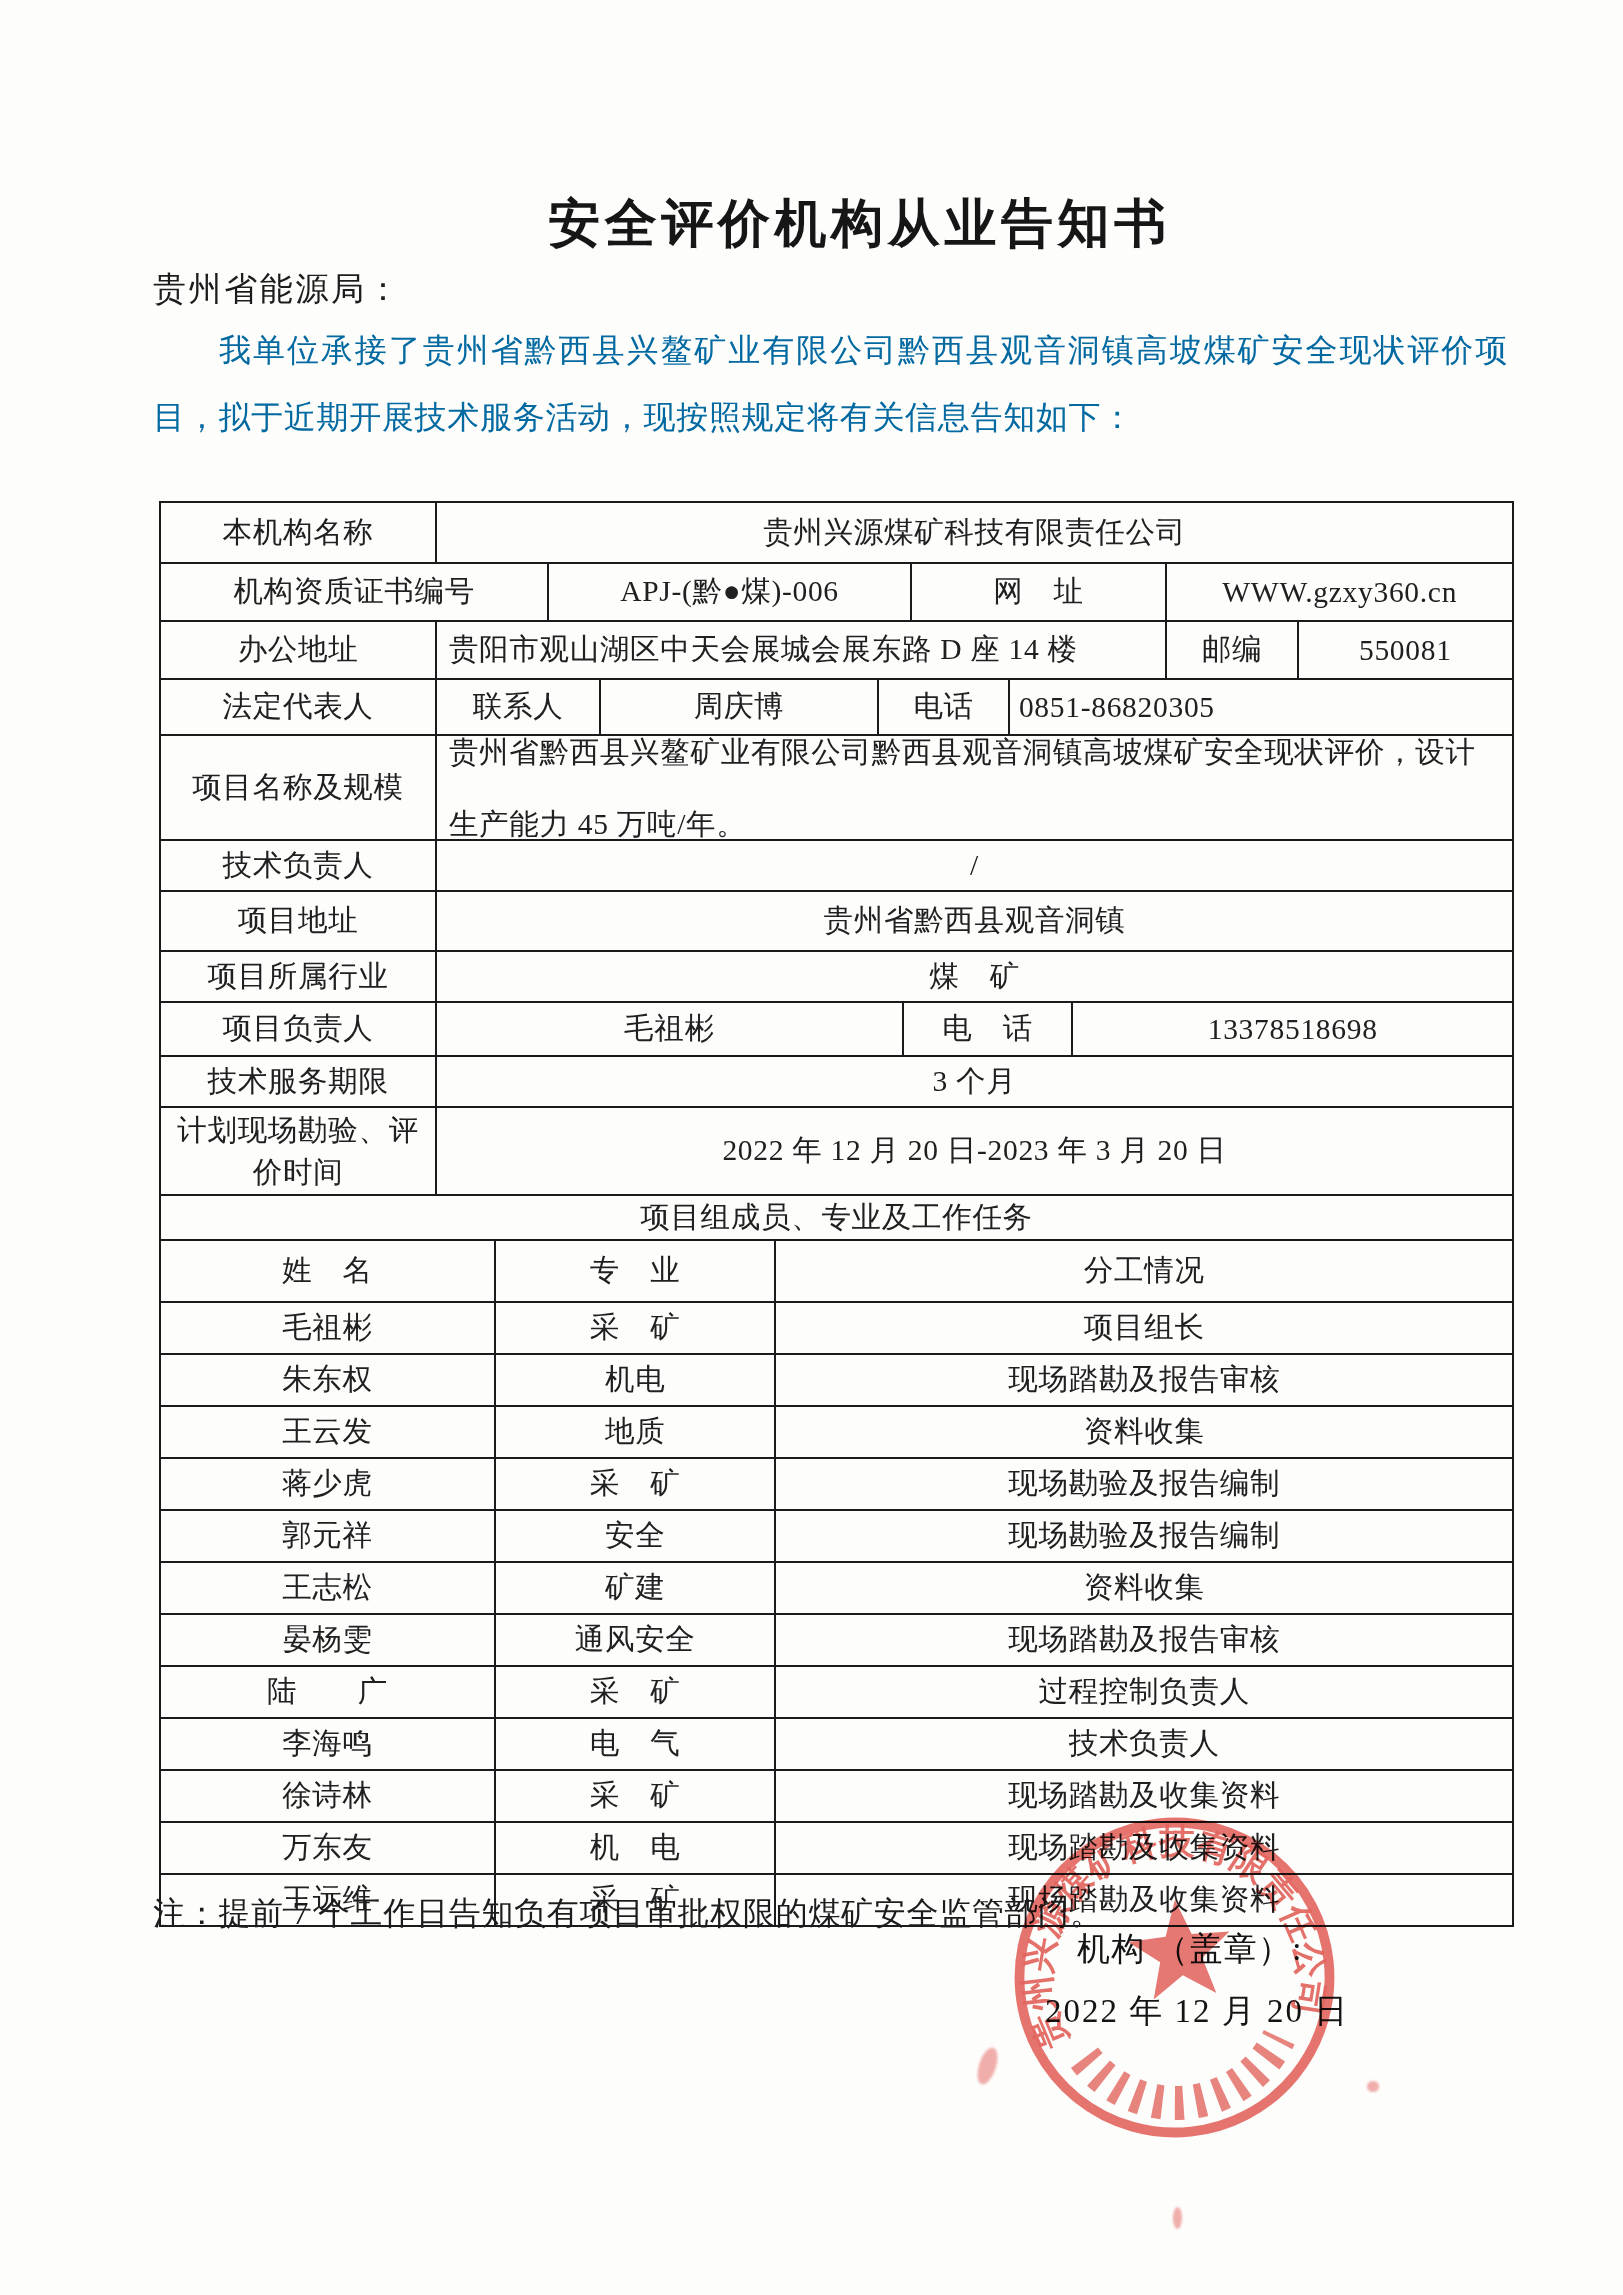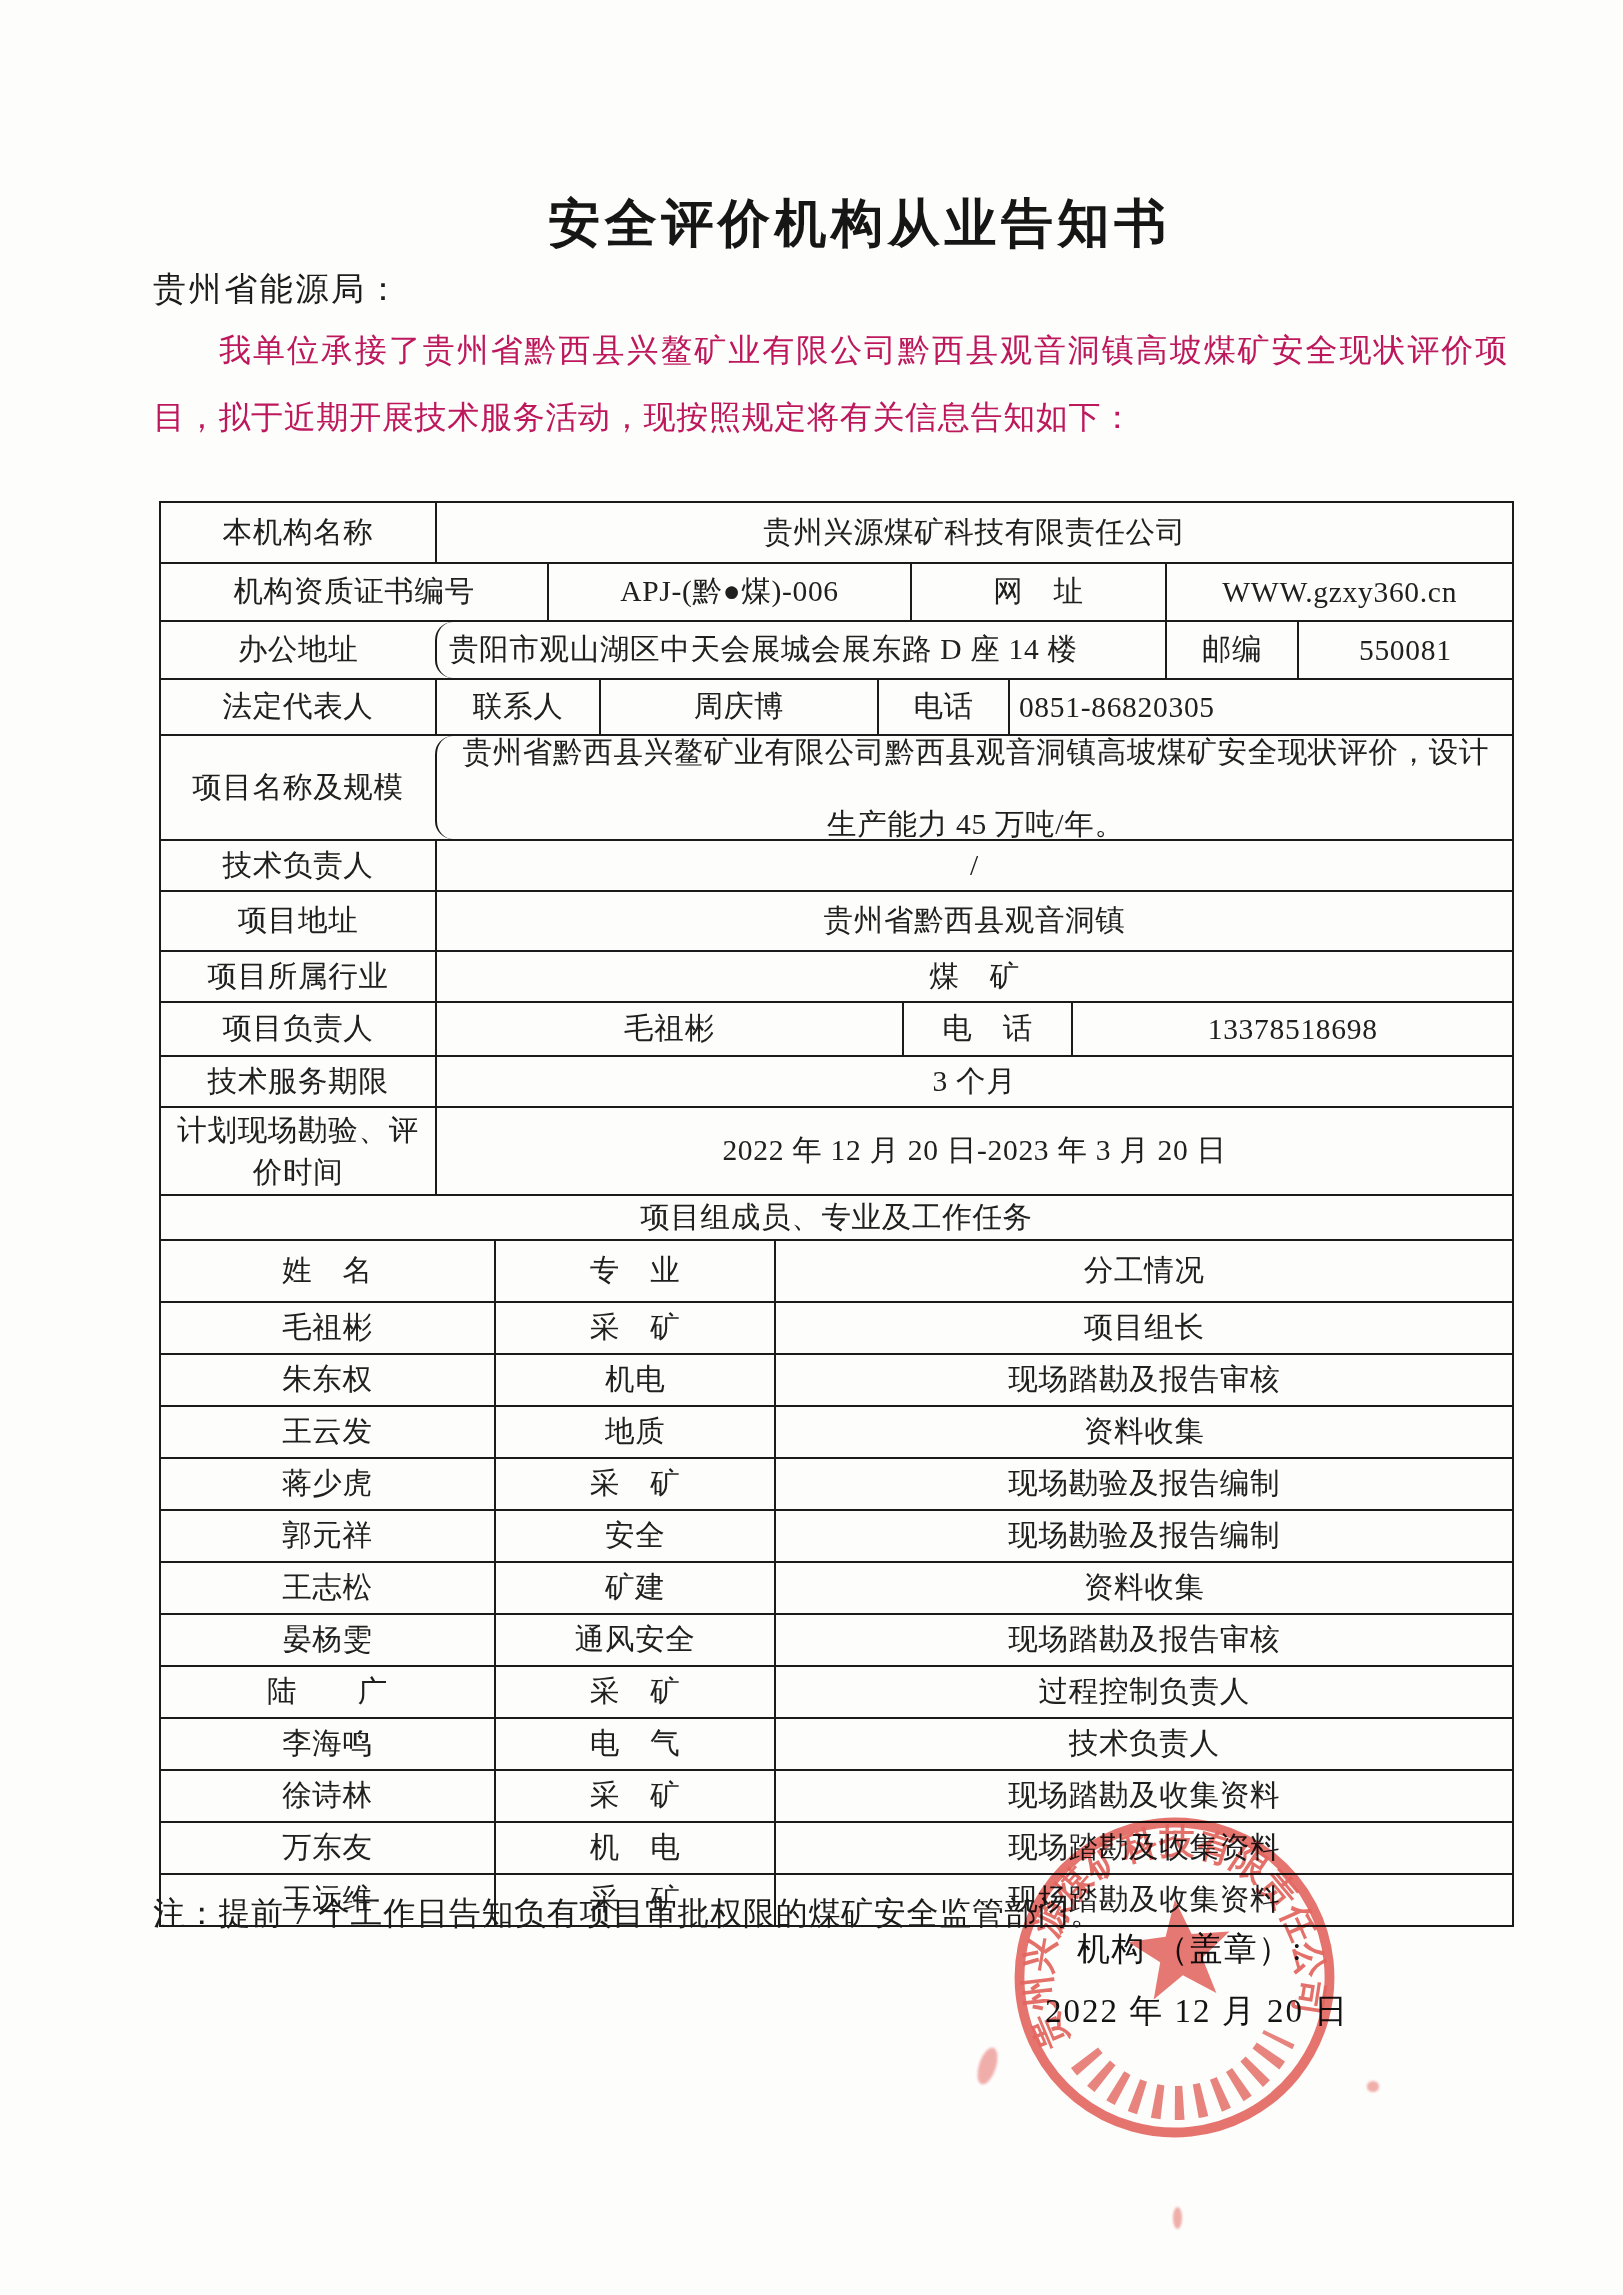--- a/index.html
+++ b/index.html
@@ -19,40 +19,40 @@
     font-size:52px;letter-spacing:4.6px;color:#161616;
     white-space:nowrap;
   }
   .salutation{
     position:absolute;left:153px;top:267px;
     font-size:33px;color:#1c1c1c;letter-spacing:2.6px;
   }
   .intro{
     position:absolute;left:153px;top:317px;width:1355px;
     font-size:32px;line-height:67px;
-    text-indent:66px;text-align:justify;color:#be185d;
+    text-indent:66px;text-align:justify;color:#0369a1;
     letter-spacing:0.7px;
   }
   
   .info-table{
     position:absolute;left:159px;top:461px;width:1355px;
     border:2.6px solid #1b1b1b;
     box-sizing:border-box;
     font-size:29.5px;color:#202020;margin-top:40px;
   }
   .row{display:flex;border-top:2.6px solid #1b1b1b;box-sizing:border-box;}
   .row.first{border-top:none;}
   .cell{
     border-left:2px solid #1b1b1b;
     display:flex;align-items:center;justify-content:center;
     box-sizing:border-box;text-align:center;
     overflow:hidden;letter-spacing:0.7px;
   }
   .cell:first-child{border-left:none;}
-  .cell.left{justify-content:flex-start;text-align:center;padding-left:11.8px;padding-right:9.2px;border-radius:18px;}
+  .cell.left{justify-content:flex-start;text-align:left;padding-left:11.8px;padding-right:9.2px;}
   .cell.wrap{line-height:42px;padding:0 7.9px;}
   .cell.desc{line-height:72px;align-items:center;}
   
   .note{
     position:absolute;left:153px;top:1892px;
     font-size:32px;color:#1c1c1c;letter-spacing:0.7px;
   }
   .seal-caption{
     position:absolute;left:1077px;top:1927px;
     font-size:33px;color:#141414;letter-spacing:1.3px;

